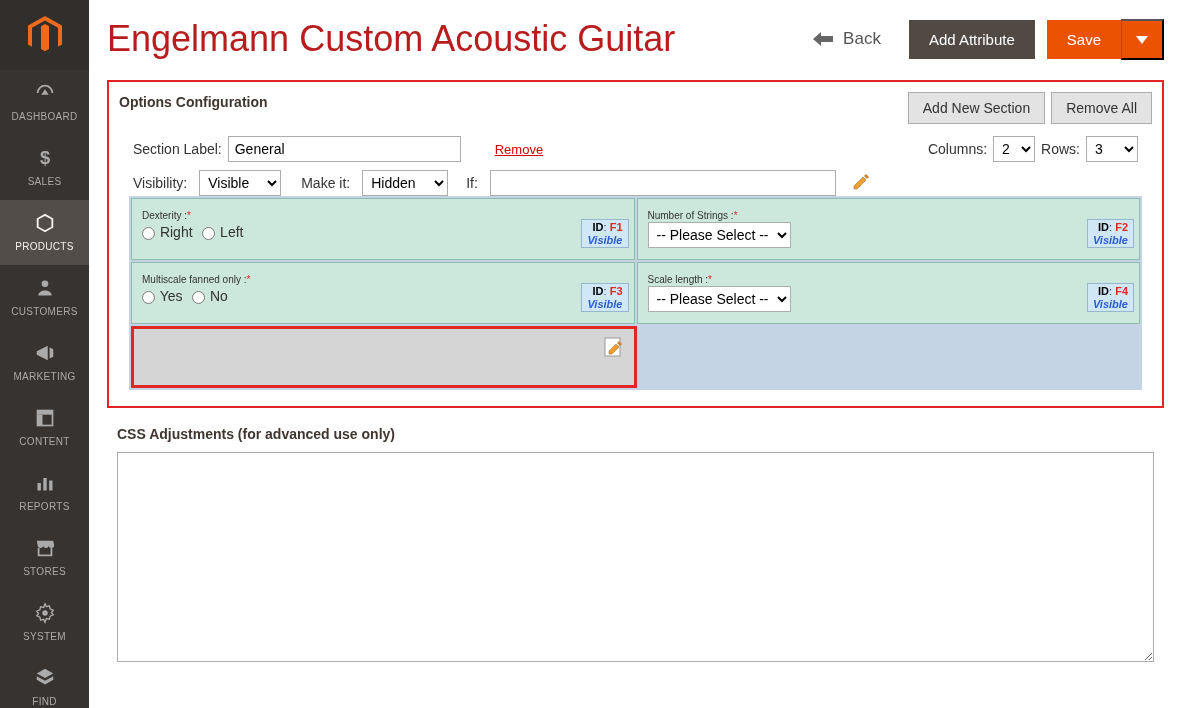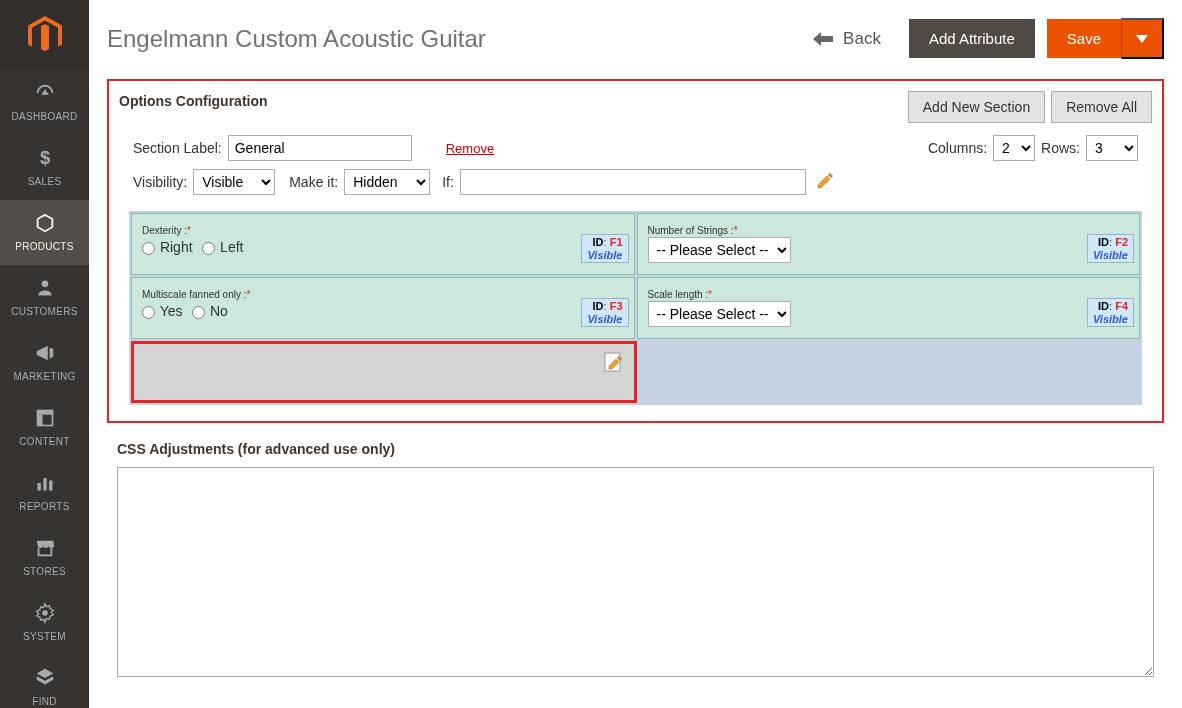--- a/index.html
+++ b/index.html
@@ -11,46 +11,46 @@
 .logo-cell { height: 70px; display: flex; align-items: center; justify-content: center; background: #322e2b; }
 .nav-item { padding: 12px 4px; text-align: center; color: #aaa; cursor: pointer; }
 .nav-item.active { background: #524d49; color: #f7f3eb; }
 .nav-item .icon { display: block; margin: 0 auto 4px; height: 22px; }
 .nav-item .label { font-size: 10px; letter-spacing: 0.3px; }
 .nav-item .label.multiline { line-height: 1.2; }
 
 
 .main { flex: 1; padding: 0 18px 20px 18px; }
 .header { display: flex; align-items: center; padding: 18px 0 20px 0; }
-.page-title { flex: 1; font-size: 24px; font-weight: 400; color: #737373; }
+.page-title { flex: 1; font-size: 36px; font-weight: 400; color: #b91c1c; }
 .back { display: flex; align-items: center; gap: 10px; color: #555; font-size: 17px; margin-right: 28px; cursor: pointer; }
 .btn { border: none; padding: 11px 20px; font-size: 15px; cursor: pointer; }
 .btn-grey { background: #514943; color: #fff; margin-right: 12px; }
 .btn-orange { background: #eb5202; color: #fff; }
 .btn-toggle { background: #eb5202; border-left: 1px solid #c63f00; color: #fff; padding: 11px 14px; cursor: pointer; }
 .btn-toggle svg { vertical-align: middle; }
 
 
 .panel { border: 2px solid #e22626; padding: 10px 10px 16px 10px; }
 .panel-header { display: flex; align-items: flex-start; justify-content: space-between; margin-bottom: 12px; }
 .panel-title { font-weight: 600; font-size: 14px; color: #41362f; padding-top: 2px; }
 .panel-buttons { display: flex; gap: 6px; }
 .btn-small { background: #e3e3e3; border: 1px solid #adadad; padding: 7px 14px; font-size: 14px; cursor: pointer; color: #333; }
 
 
 .section-row { display: flex; align-items: center; padding: 0 14px; margin-bottom: 8px; }
 .section-left { display: flex; align-items: center; gap: 6px; }
 .label-text { font-size: 14px; color: #333; }
 .text-input { border: 1px solid #adadad; padding: 3px 6px; font-size: 14px; height: 26px; }
-.section-label-input { width: 184px; }
+.section-label-input { width: 233px; }
 .remove-link { color: #d50000; text-decoration: underline; font-size: 13px; margin-left: 28px; cursor: pointer; }
 .section-right { margin-left: auto; display: flex; align-items: center; gap: 6px; }
 .select-input { border: 1px solid #adadad; padding: 2px 4px; font-size: 14px; height: 26px; background: #fff; }
 
-.visibility-row { display: flex; align-items: center; gap: 6px; padding: 0 14px; margin-bottom: 16px; }
+.visibility-row { display: flex; align-items: center; gap: 12px; padding: 0 14px; }
 .if-input { width: 346px; }
 .edit-icon-small { margin-left: 4px; cursor: pointer; }
 
 
 .grid { margin: 0 10px; background: #c4d4e4; padding: 2px; display: flex; flex-direction: column; gap: 2px; }
 .grid-row { display: flex; gap: 2px; }
 .cell { flex: 1; background: #cce7db; border: 1px solid #8dbdb0; padding: 8px 10px; position: relative; min-height: 62px; }
 .cell.empty-sel { background: #d5d5d5; border: 3px solid #e22626; display: flex; justify-content: flex-end; align-items: flex-start; }
 .cell.empty-plain { background: #c4d4e4; border: 1px solid #c4d4e4; }
 .cell-title { font-size: 10px; color: #333; }

